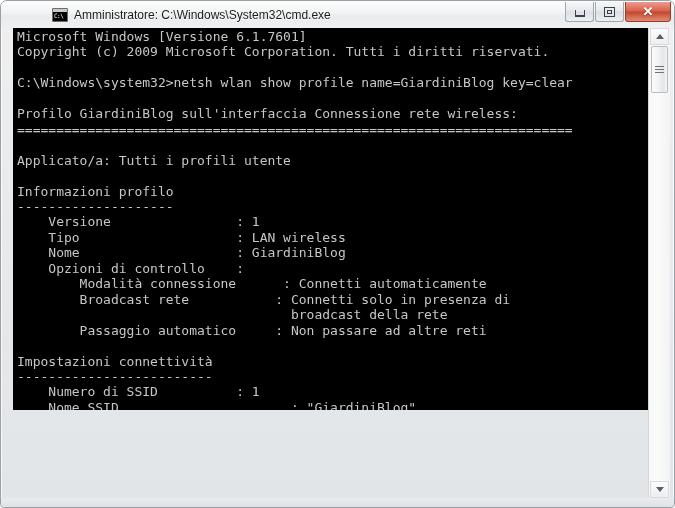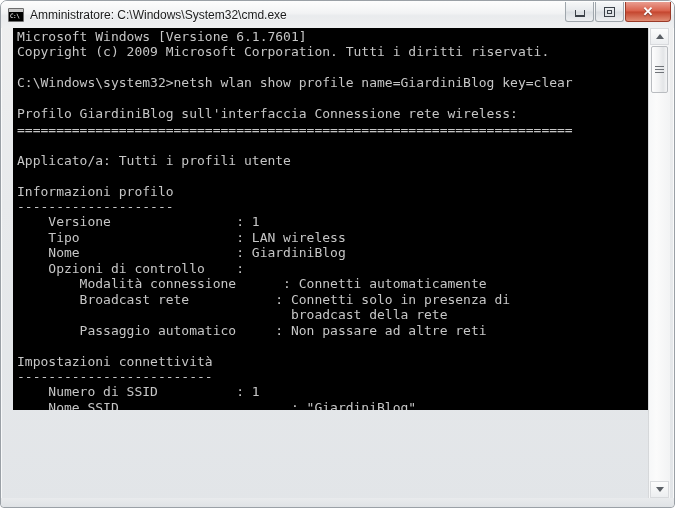--- a/index.html
+++ b/index.html
@@ -32,20 +32,21 @@
   #titlebar {
     position: absolute;
     left: 0;
     top: 0;
     right: 0;
     height: 27px;
     display: flex;
     align-items: center;
     border-radius: 6px 6px 0 0;
     background: linear-gradient(to bottom,#fdfdfd 0%, #f2f3f4 45%, #e9ebed 55%, #eff0f1 100%);
+    padding-left: 44px;
   }
   #app-icon {
     width: 16px;
     height: 14px;
     margin-left: 7px;
     margin-right: 6px;
     position: relative;
     background: #000;
     border: 1px solid #6d6d6d;
     box-sizing: border-box;

